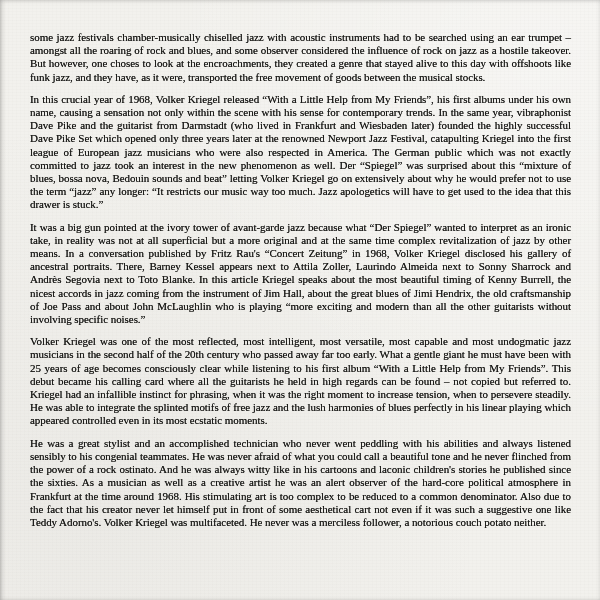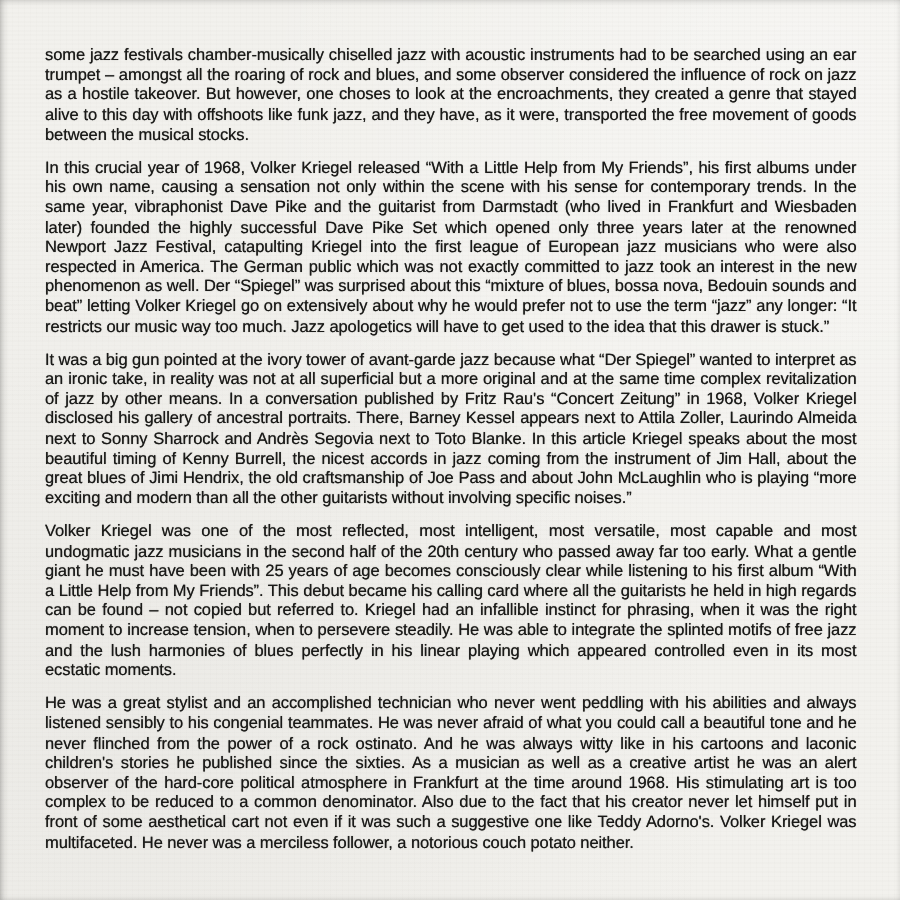--- a/index.html
+++ b/index.html
@@ -16,20 +16,21 @@
     width: 600px;
     height: 600px;
     background-color: #f2f1ed;
     
     background-image:
       repeating-linear-gradient(0deg, rgba(120,115,105,0.018) 0 1px, rgba(255,255,255,0.02) 1px 3px),
       repeating-linear-gradient(90deg, rgba(110,105,95,0.015) 0 1px, rgba(255,255,255,0.015) 1px 4px),
       radial-gradient(ellipse at 15% 85%, rgba(105,100,92,0.05), rgba(0,0,0,0) 55%),
       radial-gradient(ellipse at 90% 10%, rgba(255,255,255,0.35), rgba(255,255,255,0) 50%);
     overflow: hidden;
+    font-family: Liberation Serif, serif;
   }
   
   .page::before {
     content: "";
     position: absolute;
     inset: 0;
     pointer-events: none;
     box-shadow:
       inset 3px 0 5px -2px rgba(40,40,38,0.28),
       inset 0 2px 5px -2px rgba(40,40,38,0.18),

